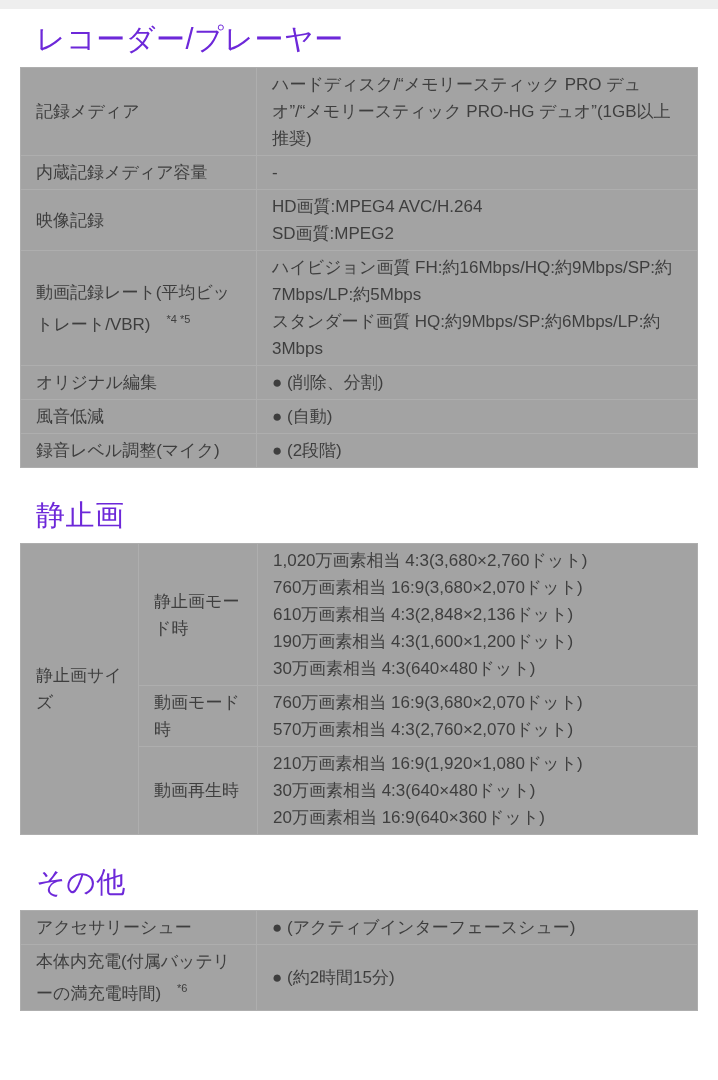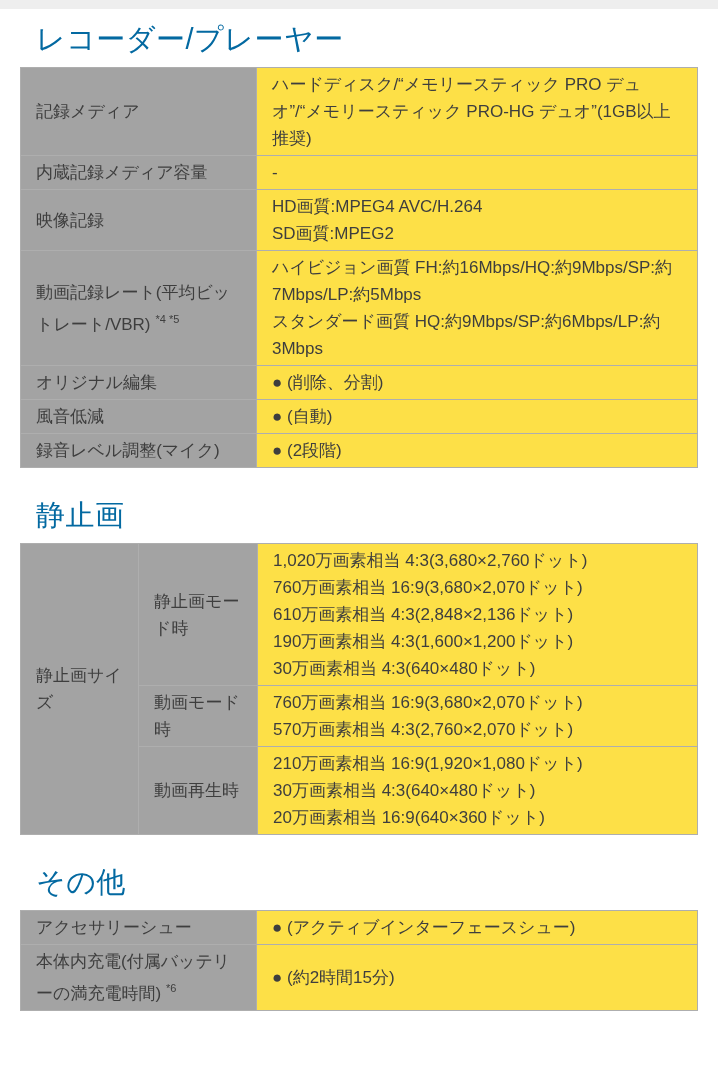--- a/index.html
+++ b/index.html
@@ -20,21 +20,21 @@
     height: 9px;
     background: #eeeeee;
   }
   .section {
     padding: 0 20px;
   }
   h2.section-title {
     font-size: 29px;
     line-height: 34px;
     font-weight: 400;
-    color: #0369a1;
+    color: #6d28d9;
     margin: 30px 0 11px 16px;
     letter-spacing: 0.5px;
   }
   .section.first h2.section-title {
     margin-top: 13px;
   }
   table.spec {
     width: 100%;
     border-collapse: collapse;
     table-layout: fixed;
@@ -44,26 +44,26 @@
     padding: 3px 15px;
     font-size: 17px;
     line-height: 27px;
     vertical-align: middle;
     overflow-wrap: break-word;
   }
   td.lbl {
     background: #a3a3a3;
   }
   td.val {
-    background: #fde047;
+    background: #a3a3a3;
     white-space: pre-line;
   }
   sup.fn {
     font-size: 11px;
-    margin-left: 5px;
+    margin-left: 16px;
     white-space: nowrap;
   }
   .bottom-space {
     height: 15px;
   }
 </style>
 </head>
 <body>
 
 <div class="page">

